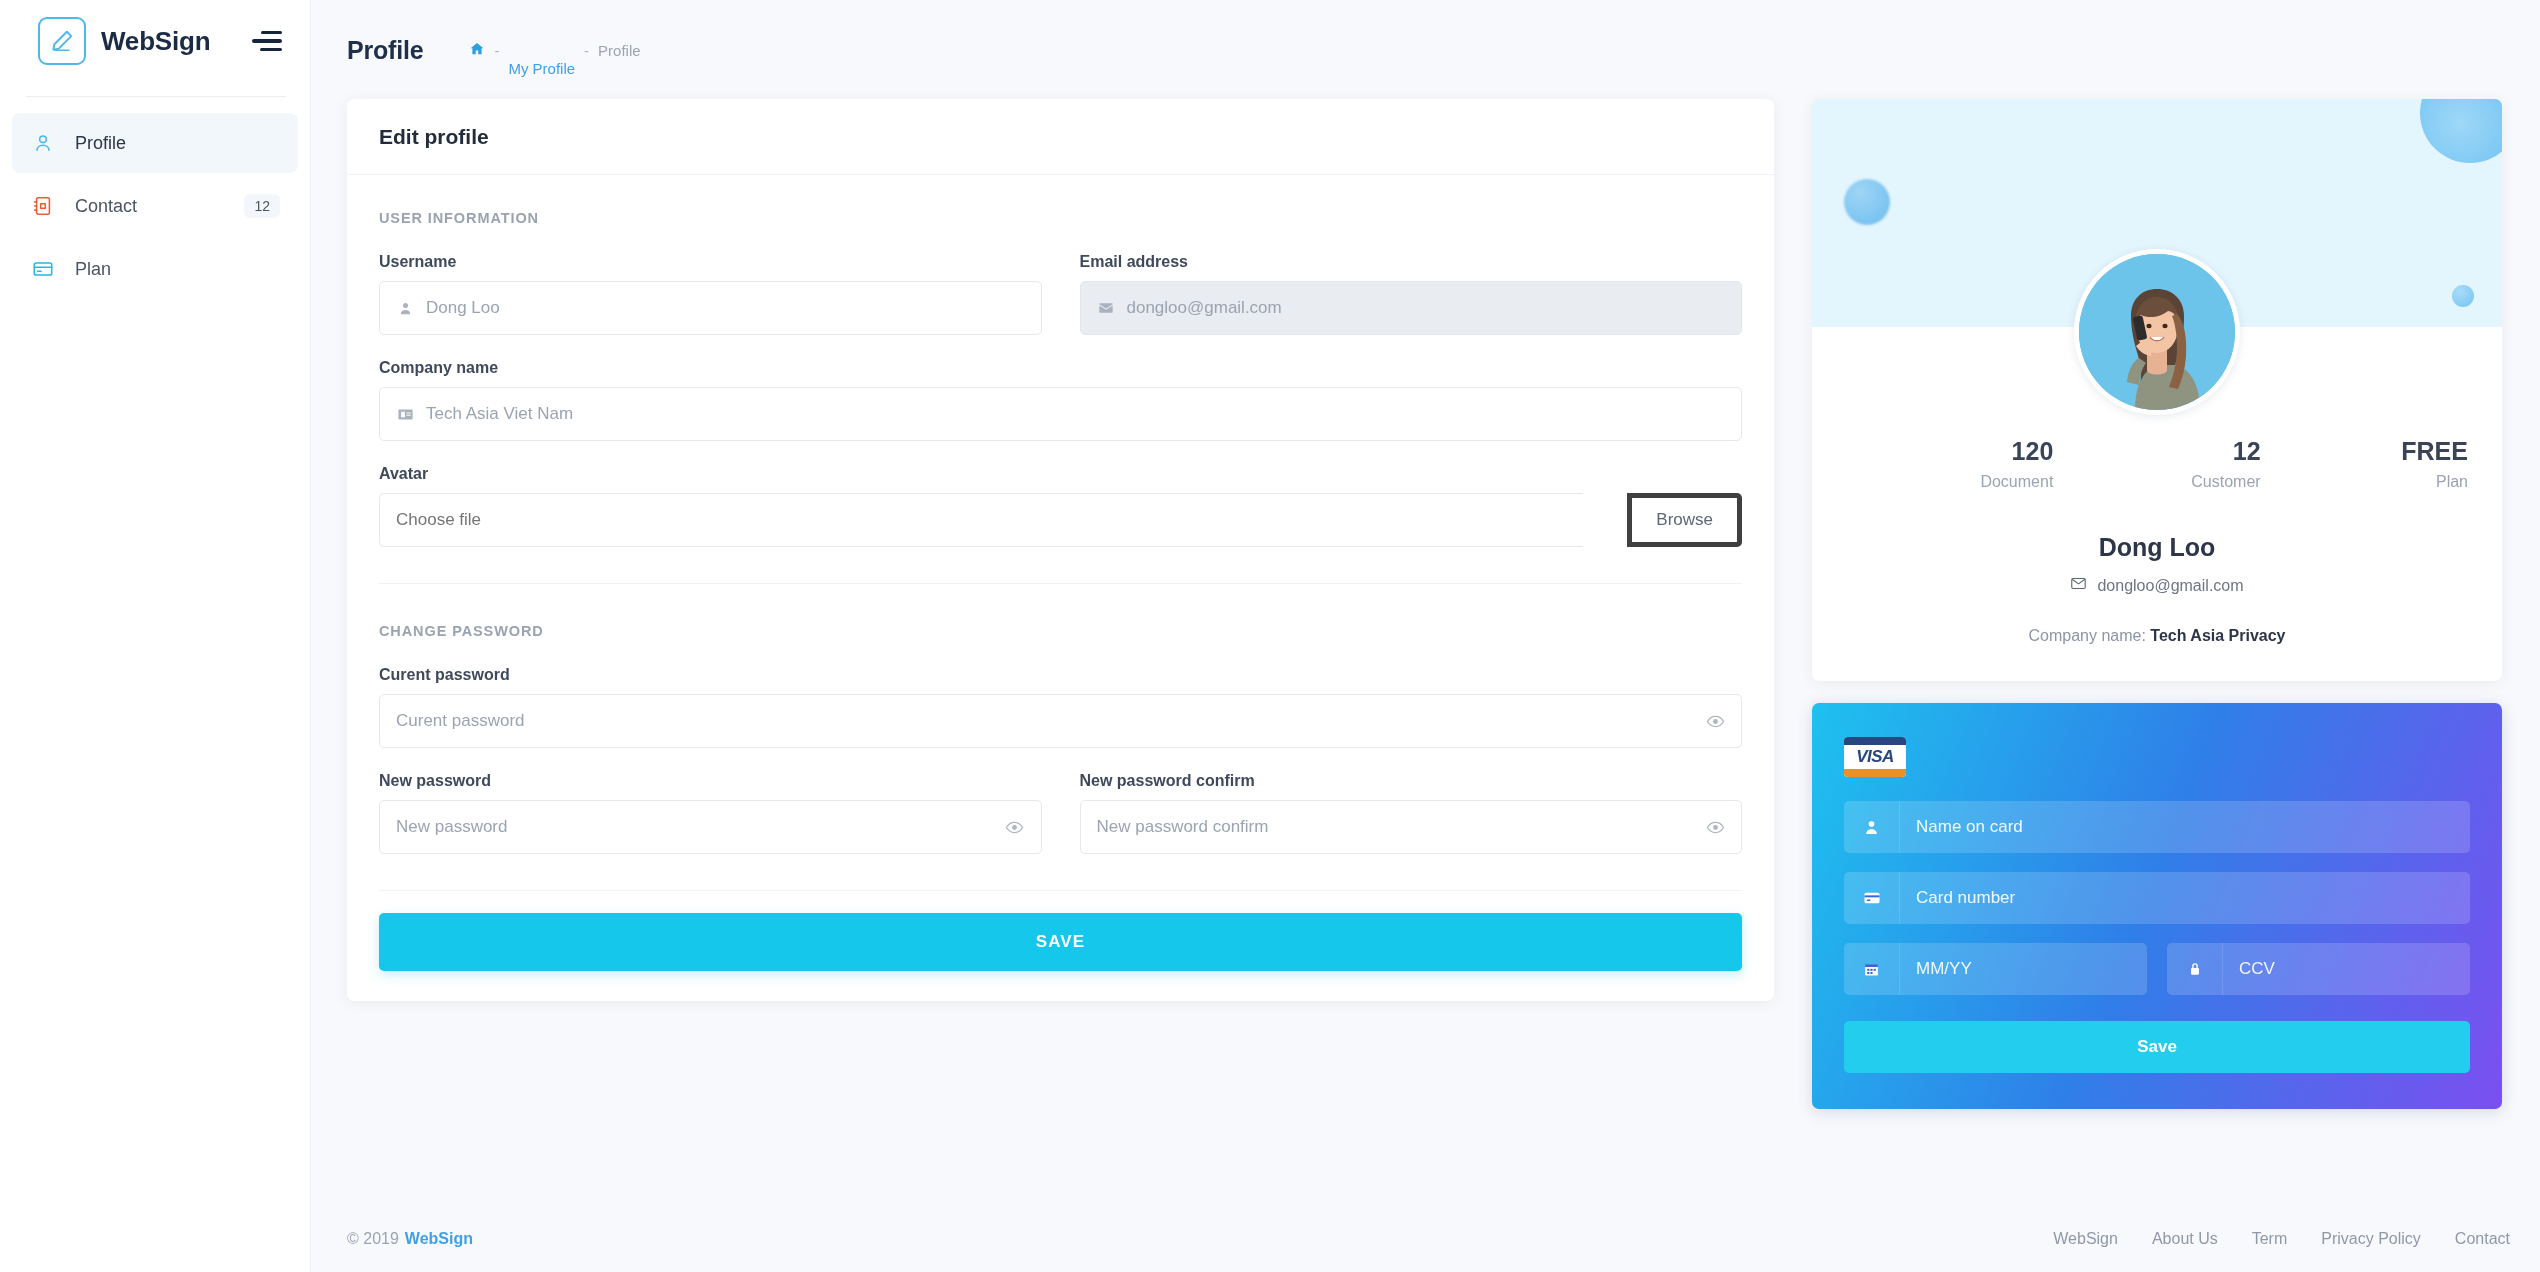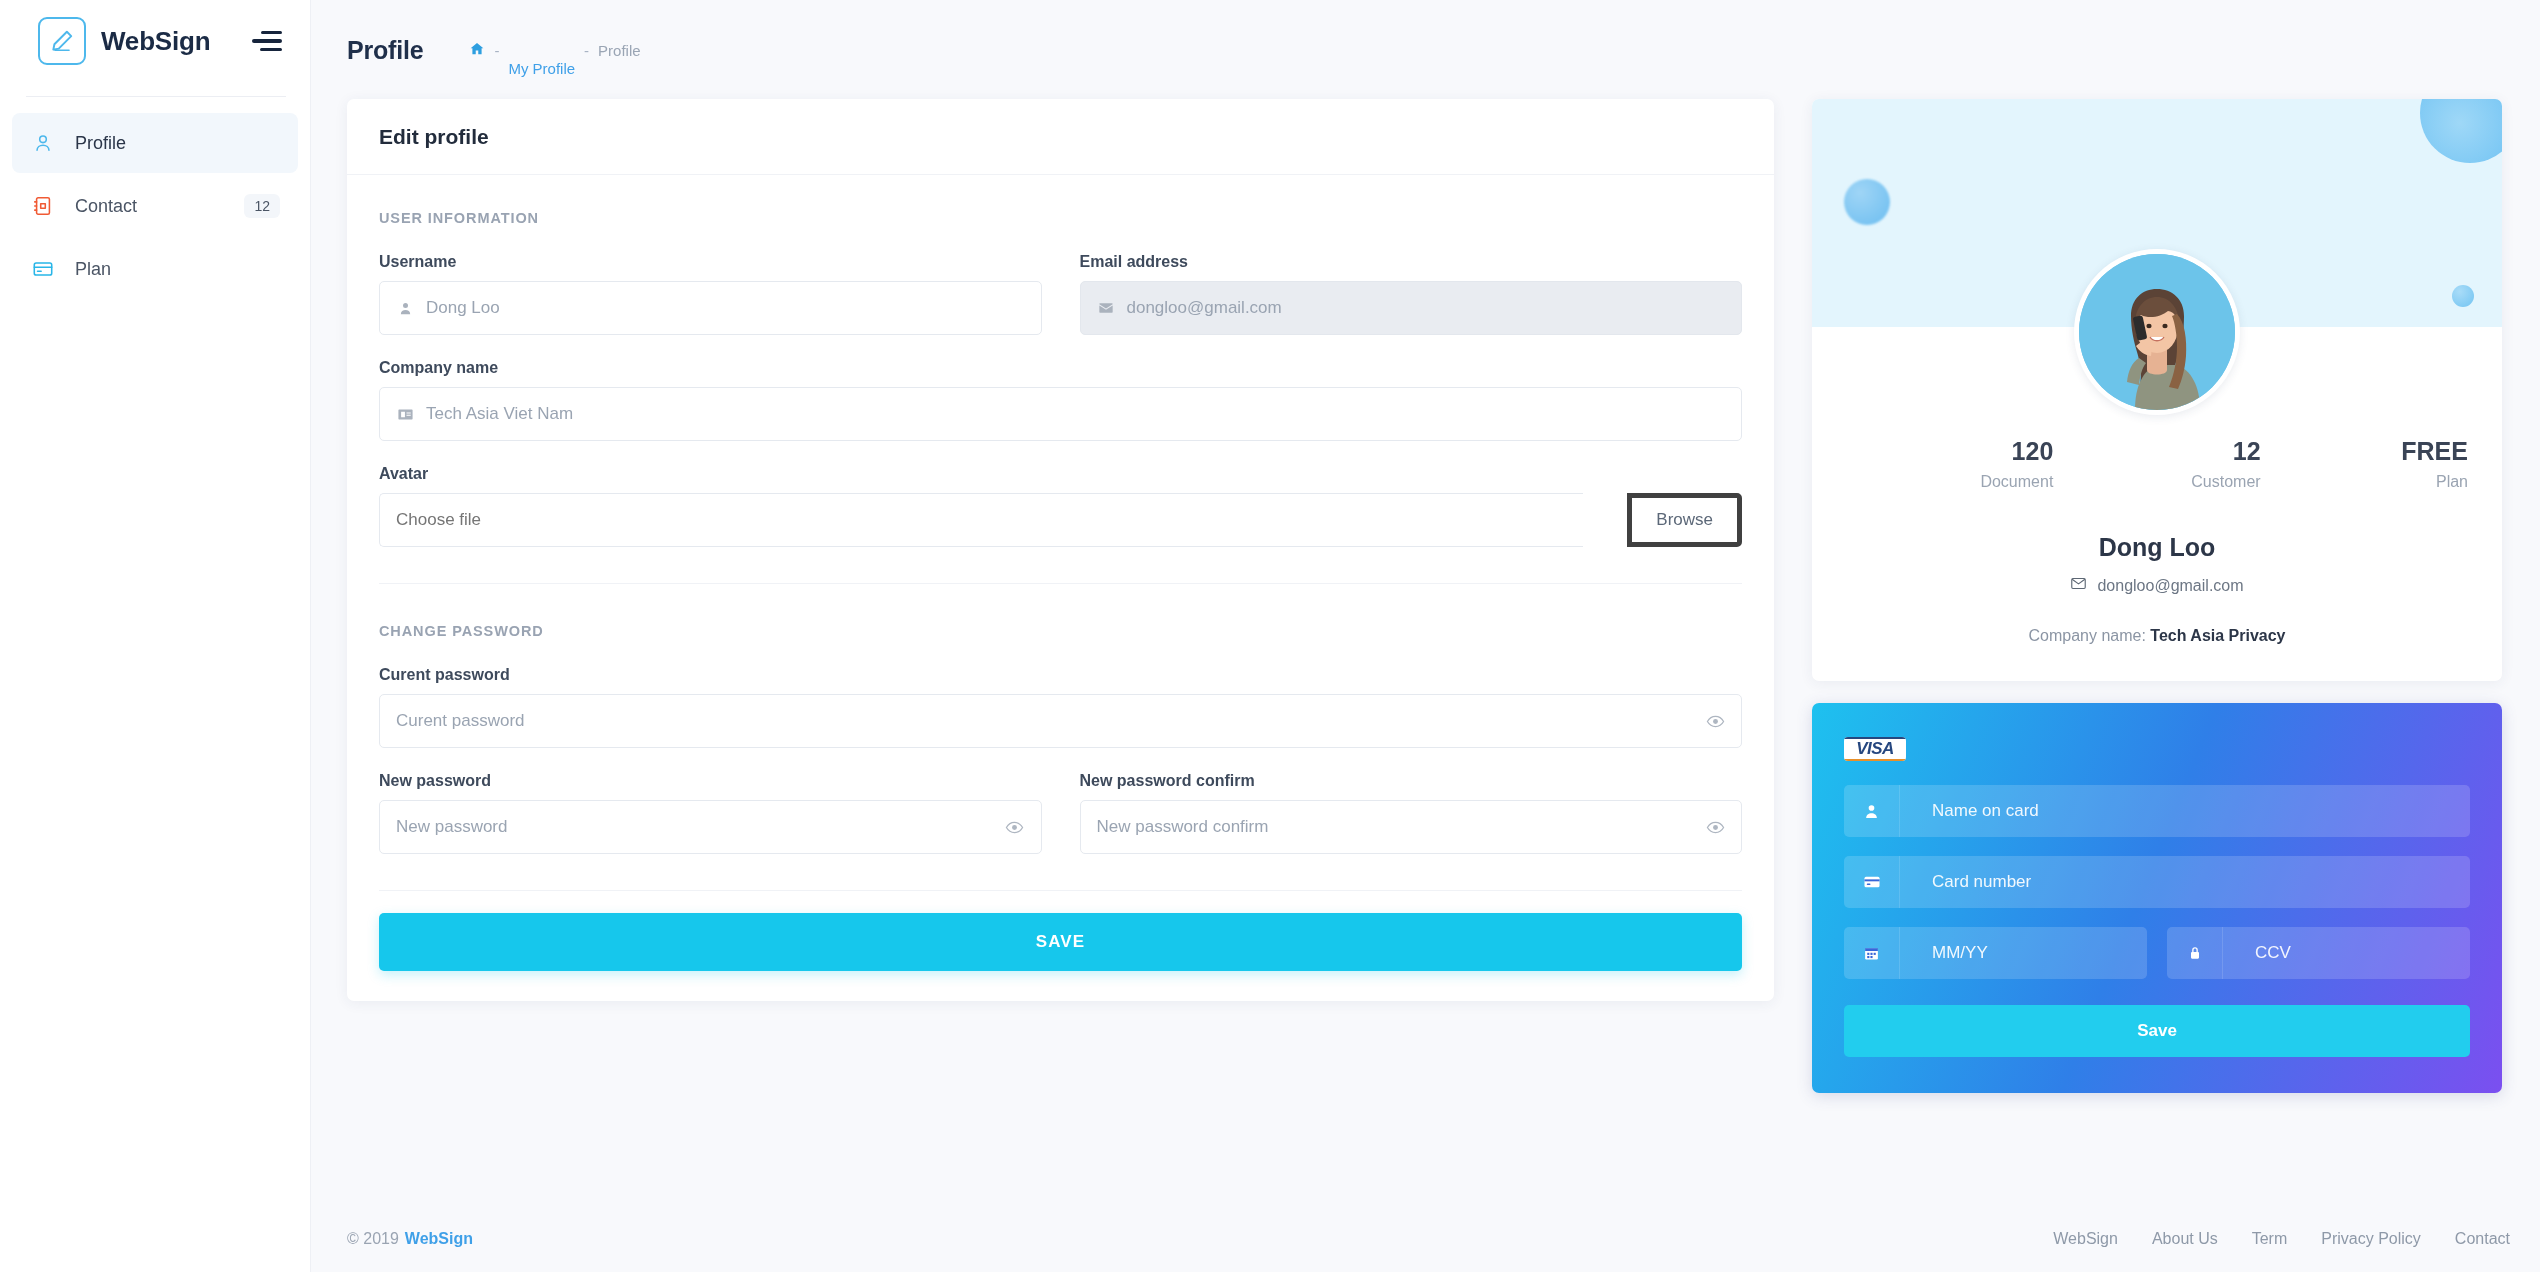--- a/index.html
+++ b/index.html
@@ -227,37 +227,37 @@
   .pc-company { margin-top: 31px; font-size: 16px; color: #8b95a4; }
   .pc-company b { color: #2c3648; font-weight: 700; }
 
   
   .pay-card {
     border-radius: 7px; padding: 34px 32px 36px 32px;
     background: linear-gradient(112deg, #1ec1ef 0%, #2f7fe8 48%, #7b4ff0 100%);
     box-shadow: 0 3px 16px rgba(60,70,140,0.18);
   }
   .visa {
-    width: 62px; height: 24px; border-radius: 4px;
+    width: 62px; height: 40px; border-radius: 4px;
     background: #fff; overflow: hidden;
     display: flex; flex-direction: column; margin-bottom: 24px; justify-content: flex-end;
   }
   .visa-top { height: 8px; background: #26477f; }
   .visa-mid {
     flex: 1; display: flex; align-items: center; justify-content: center;
     font-size: 17px; font-weight: 700; font-style: italic;
     color: #26477f; letter-spacing: -0.5px;
   }
   .visa-bot { height: 8px; background: #e8902a; }
 
   .pay-field {
     display: flex; align-items: center;
     height: 52px; border-radius: 5px;
     background: rgba(255,255,255,0.16);
-    margin-bottom: 19px; overflow: hidden; gap: 16px;
+    margin-bottom: 19px; overflow: hidden;
   }
   .pay-ico {
     width: 56px; flex: 0 0 56px;
     display: flex; align-items: center; justify-content: center;
     color: #fff; border-right: 1px solid rgba(255,255,255,0.13);
     height: 100%;
   }
   .pay-input {
     flex: 1 1 auto; height: 100%; border: none; background: transparent;
     color: #fff; font-size: 17px; padding: 0 16px;

